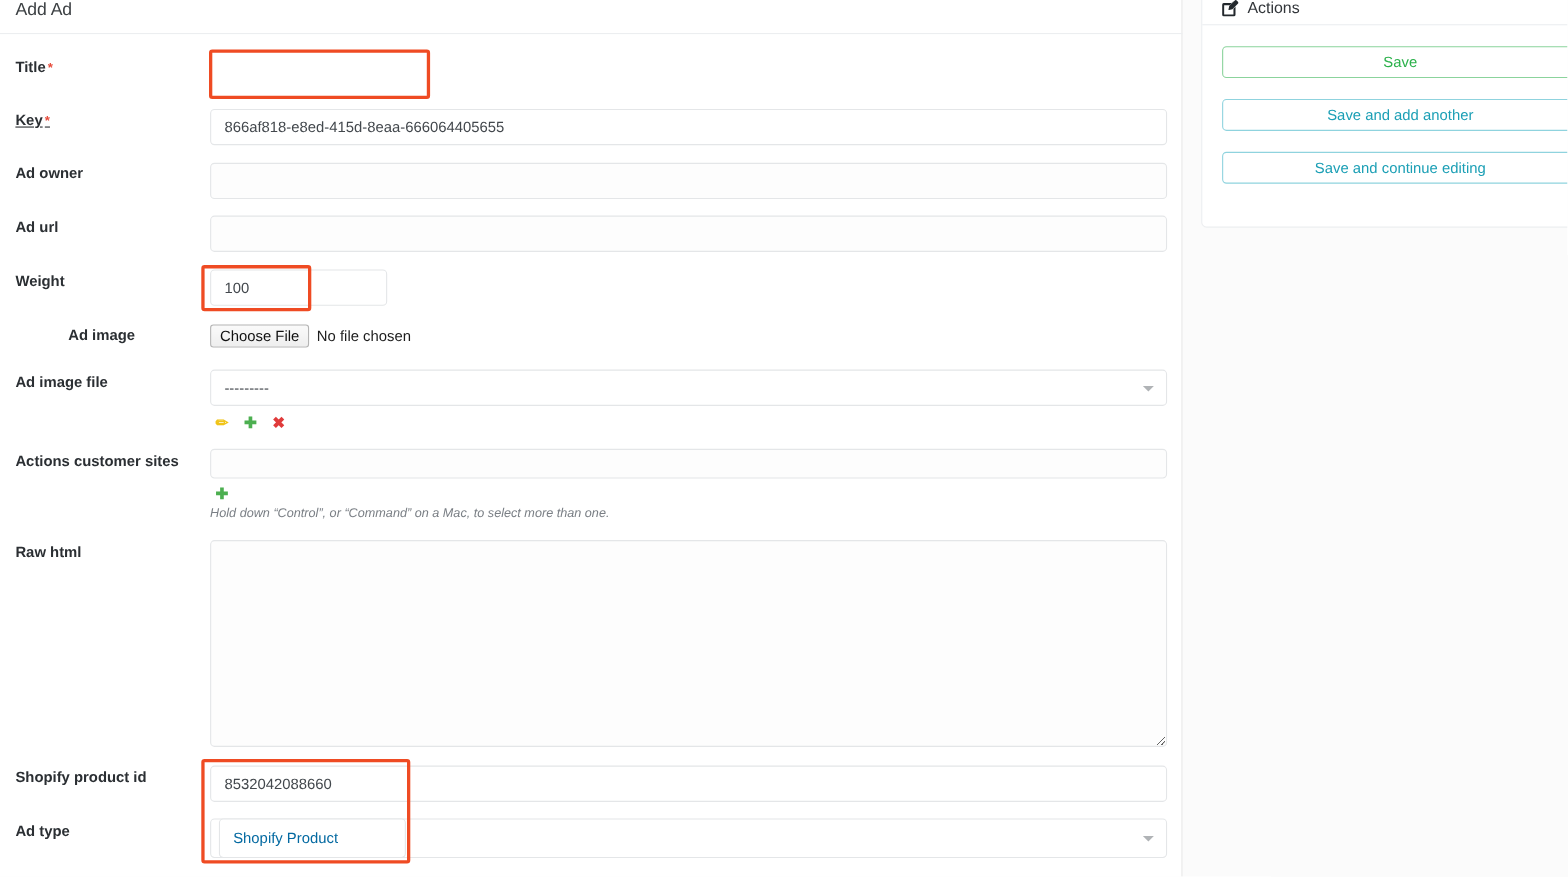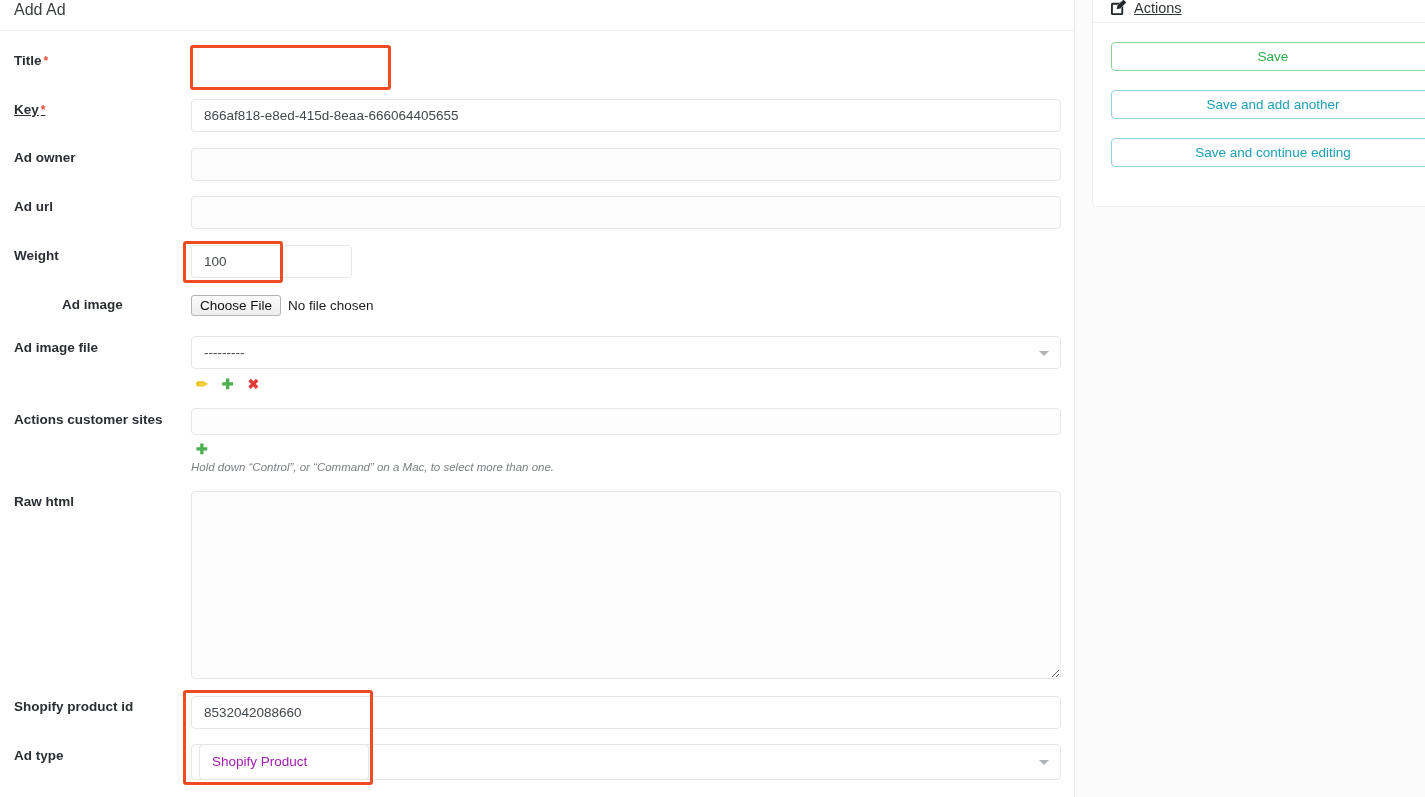--- a/index.html
+++ b/index.html
@@ -151,21 +151,21 @@
   }
 
   
   .dropdown-option {
     position: absolute;
     box-sizing: border-box;
     background: #ffffff;
     border: 1px solid #e4e6e8;
     border-radius: 4px;
     font-size: 13.5px;
-    color: #a21caf;
+    color: #0369a1;
     padding: 0 12px;
     line-height: 34px;
   }
 
   
   .actions-card {
     position: absolute;
     left: 1092px; top: -8px;
     width: 360px;
     height: 215px;
@@ -182,21 +182,20 @@
     display: flex;
     align-items: center;
     padding-left: 18px;
     box-sizing: border-box;
     border-bottom: 1px solid #eceef0;
   }
   .actions-title {
     font-size: 14.5px;
     color: #32363a;
     margin-left: 8px;
-    text-decoration: underline;
   }
   .edit-icon svg { display: block; }
 
   .btn {
     position: absolute;
     left: 18px;
     width: 324px;
     height: 29px;
     box-sizing: border-box;
     border-radius: 4px;

